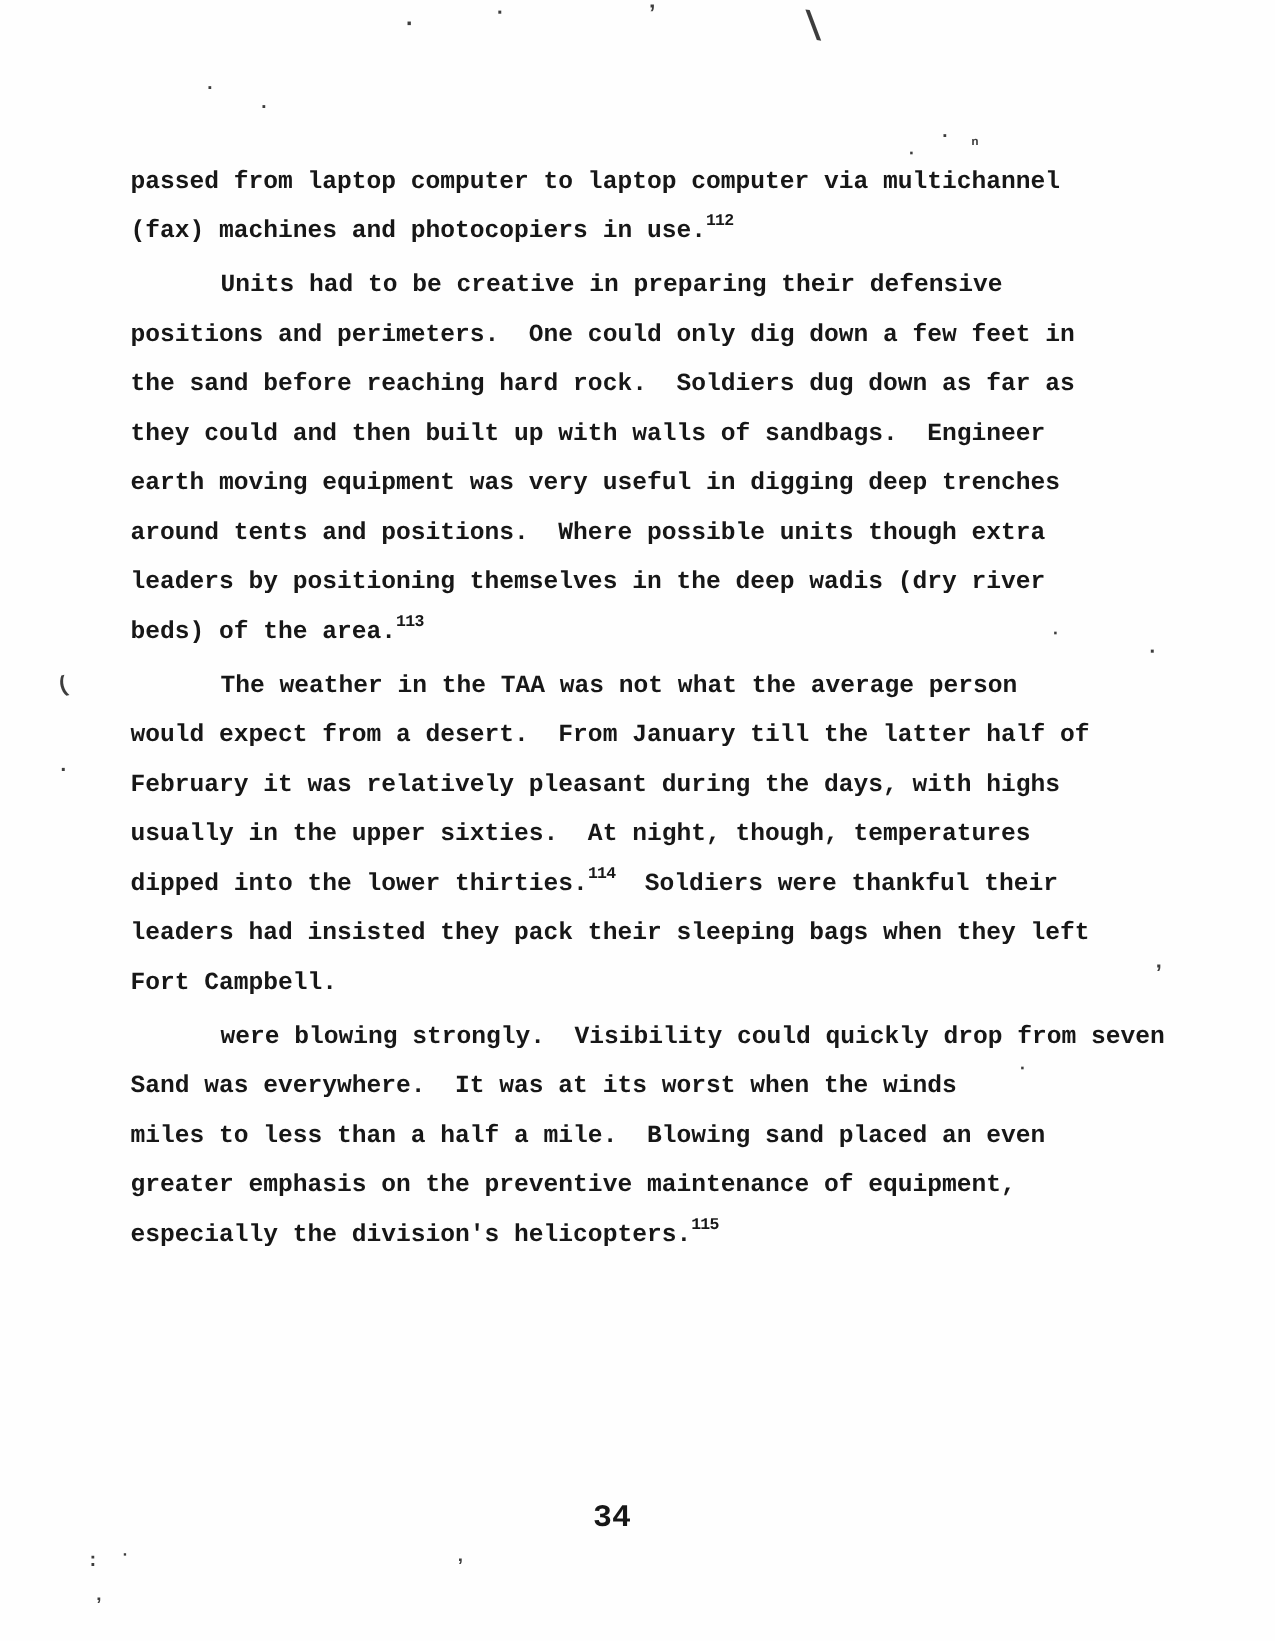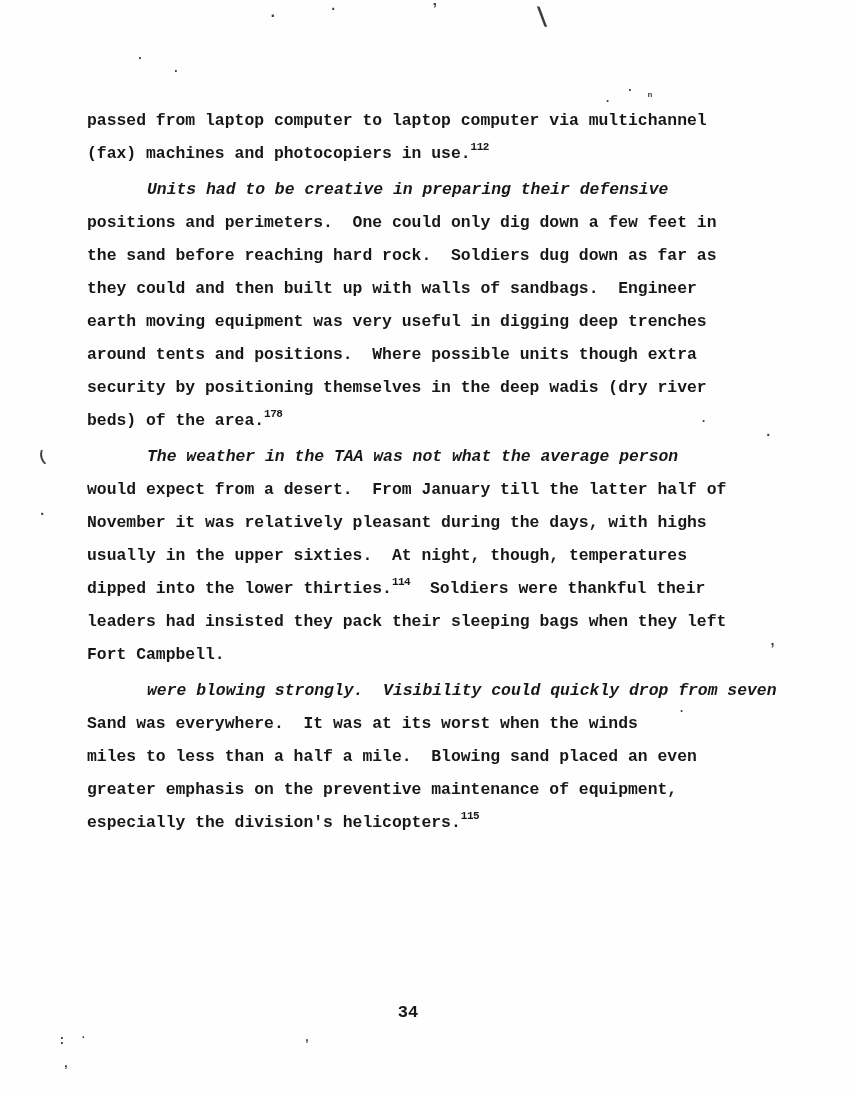--- a/index.html
+++ b/index.html
@@ -16,36 +16,36 @@
     position: absolute;
     left: 84px;
     top: 101px;
     width: 680px;
     font-size: 16.4px;
     font-weight: bold;
     line-height: 33px;
   }
   .para { margin: 3px; }
   .line { white-space: pre; height: 33px; }
-  .para.indent .line:first-child { text-indent: 60px; font-style: italic; }
+  .para.indent .line:first-child { text-indent: 60px; }
   sup.fn {
     position: relative;
     top: -8px;
     font-size: 11px;
     letter-spacing: -0.5px;
     vertical-align: baseline;
     text-align: right;
   }
   .page-number {
     position: absolute;
     left: 84px;
     top: 996px;
     width: 648px;
     text-align: center;
-    font-size: 17px;
+    font-size: 21px;
     font-weight: bold;
     line-height: 33px;
   }
   .artifact {
     position: absolute;
     color: #1c1c1c;
     font-weight: bold;
     opacity: 0.85;
     line-height: 1;
     pointer-events: none;
@@ -81,27 +81,27 @@
         <div class="line">passed from laptop computer to laptop computer via multichannel</div>
         <div class="line">(fax) machines and photocopiers in use.<sup class="fn">112</sup></div>
       </div>
       <div class="para indent">
         <div class="line">Units had to be creative in preparing their defensive</div>
         <div class="line">positions and perimeters.  One could only dig down a few feet in</div>
         <div class="line">the sand before reaching hard rock.  Soldiers dug down as far as</div>
         <div class="line">they could and then built up with walls of sandbags.  Engineer</div>
         <div class="line">earth moving equipment was very useful in digging deep trenches</div>
         <div class="line">around tents and positions.  Where possible units though extra</div>
-        <div class="line">security by positioning themselves in the deep wadis (dry river</div>
-        <div class="line">beds) of the area.<sup class="fn">178</sup></div>
+        <div class="line">leaders by positioning themselves in the deep wadis (dry river</div>
+        <div class="line">beds) of the area.<sup class="fn">113</sup></div>
       </div>
       <div class="para indent">
         <div class="line">The weather in the TAA was not what the average person</div>
         <div class="line">would expect from a desert.  From January till the latter half of</div>
-        <div class="line">November it was relatively pleasant during the days, with highs</div>
+        <div class="line">February it was relatively pleasant during the days, with highs</div>
         <div class="line">usually in the upper sixties.  At night, though, temperatures</div>
         <div class="line">dipped into the lower thirties.<sup class="fn">114</sup>  Soldiers were thankful their</div>
         <div class="line">leaders had insisted they pack their sleeping bags when they left</div>
         <div class="line">Fort Campbell.</div>
       </div>
       <div class="para indent">
         <div class="line">were blowing strongly.  Visibility could quickly drop from seven</div>
         <div class="line">Sand was everywhere.  It was at its worst when the winds</div>
         <div class="line">miles to less than a half a mile.  Blowing sand placed an even</div>
         <div class="line">greater emphasis on the preventive maintenance of equipment,</div>

